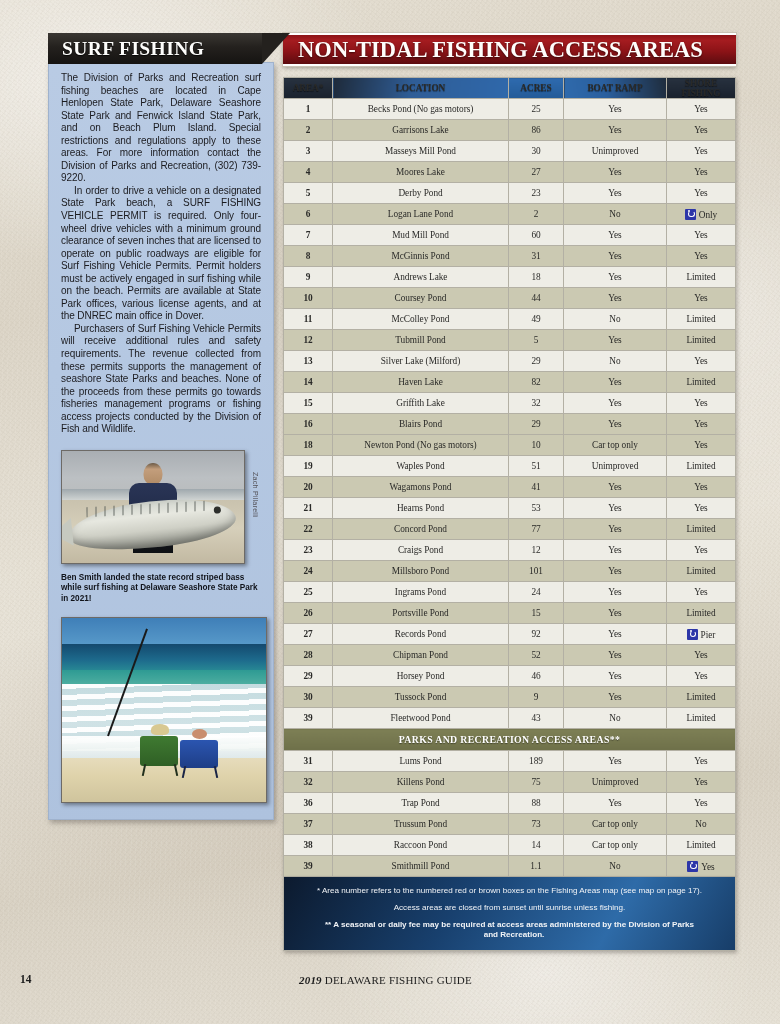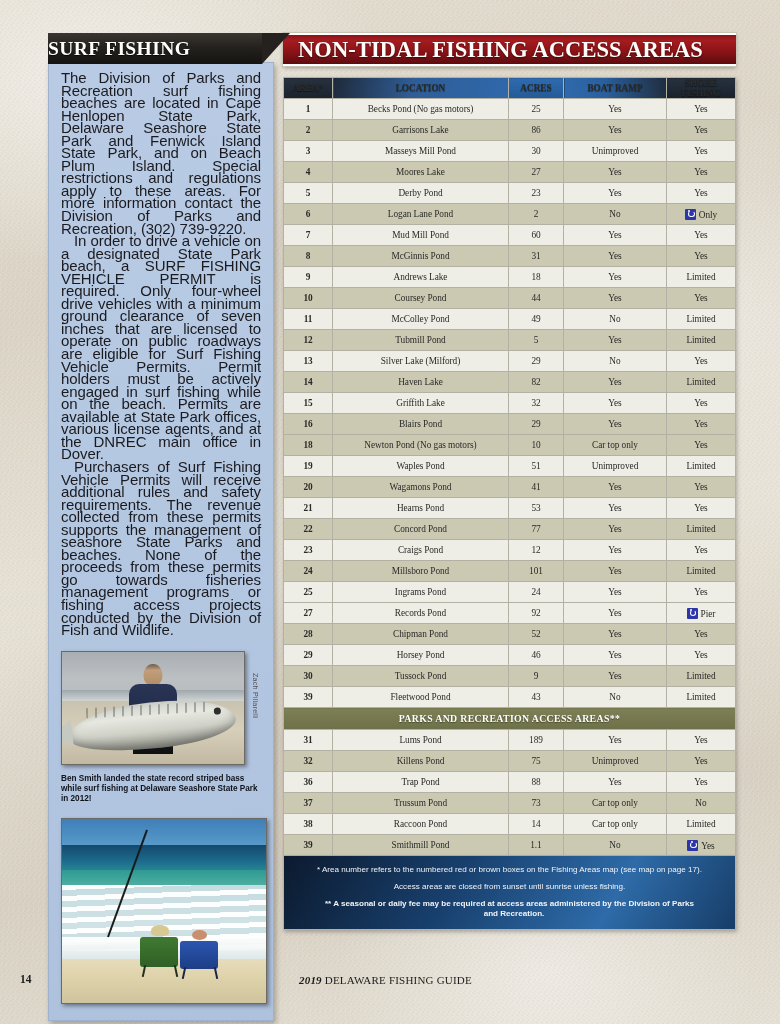--- a/index.html
+++ b/index.html
@@ -45,21 +45,21 @@
     width: 226px;
   }
 
   .ribbon {
     position: relative;
     height: 31px;
     width: 214px;
     background: linear-gradient(180deg, #3a3733 0%, #24211e 45%, #151311 100%);
     display: flex;
     align-items: center;
-    padding-left: 0;
+    padding-left: 14px;
     box-sizing: border-box;
     z-index: 3;
   }
   .ribbon::after {
     content: "";
     position: absolute;
     left: 214px;
     top: 0;
     width: 0;
     height: 0;
@@ -81,21 +81,21 @@
     background: linear-gradient(175deg, #b9cbe4 0%, #b5c8e2 40%, #aec2de 100%);
     border: 1px solid #9fb2cd;
     box-shadow: 2px 3px 5px rgba(60,55,50,.35);
     padding: 9px 12px 16px 12px;
     box-sizing: border-box;
     margin-top: -2px;
     z-index: 2;
   }
 
   .body-text {
-    font-size: 15px;
+    font-size: 10px;
     line-height: 12.55px;
     color: #1b1b1f;
     text-align: justify;
     margin: 0;
     font-family: "Liberation Sans", sans-serif;
     letter-spacing: -0.08px;
   }
   .body-text + .body-text { text-indent: 13px; margin-top: 0; }
 
   
@@ -376,21 +376,21 @@
           <div class="p1-head"></div>
           <div class="p1-torso"></div>
           <div class="p1-legs"></div>
         </div>
         <div class="p1-fish"></div>
         <div class="p1-stripes"></div>
       </div>
       <div class="credit-vert">Zach Pillarelli</div>
     </div>
 
-    <div class="caption">Ben Smith landed the state record striped bass while surf fishing at Delaware Seashore State Park in 2012!</div>
+    <div class="caption">Ben Smith landed the state record striped bass while surf fishing at Delaware Seashore State Park in 2021!</div>
 
     <div class="photo2">
       <div class="p2-sky"></div>
       <div class="p2-deep"></div>
       <div class="p2-teal"></div>
       <div class="p2-surf"></div>
       <div class="p2-foam"></div>
       <div class="p2-sand"></div>
       <div class="p2-rod"></div>
       <div class="chair-a">
@@ -587,20 +587,27 @@
           <td class="c-ramp">Yes</td>
           <td class="c-shore">Limited</td>
         </tr>
         <tr class="odd">
           <td class="c-area">25</td>
           <td class="c-loc">Ingrams Pond</td>
           <td class="c-acr">24</td>
           <td class="c-ramp">Yes</td>
           <td class="c-shore">Yes</td>
         </tr>
+        <tr class="even">
+          <td class="c-area">26</td>
+          <td class="c-loc">Portsville Pond</td>
+          <td class="c-acr">15</td>
+          <td class="c-ramp">Yes</td>
+          <td class="c-shore">Limited</td>
+        </tr>
         <tr class="odd">
           <td class="c-area">27</td>
           <td class="c-loc">Records Pond</td>
           <td class="c-acr">92</td>
           <td class="c-ramp">Yes</td>
           <td class="c-shore"><span class="wheel"></span>Pier</td>
         </tr>
         <tr class="even">
           <td class="c-area">28</td>
           <td class="c-loc">Chipman Pond</td>

